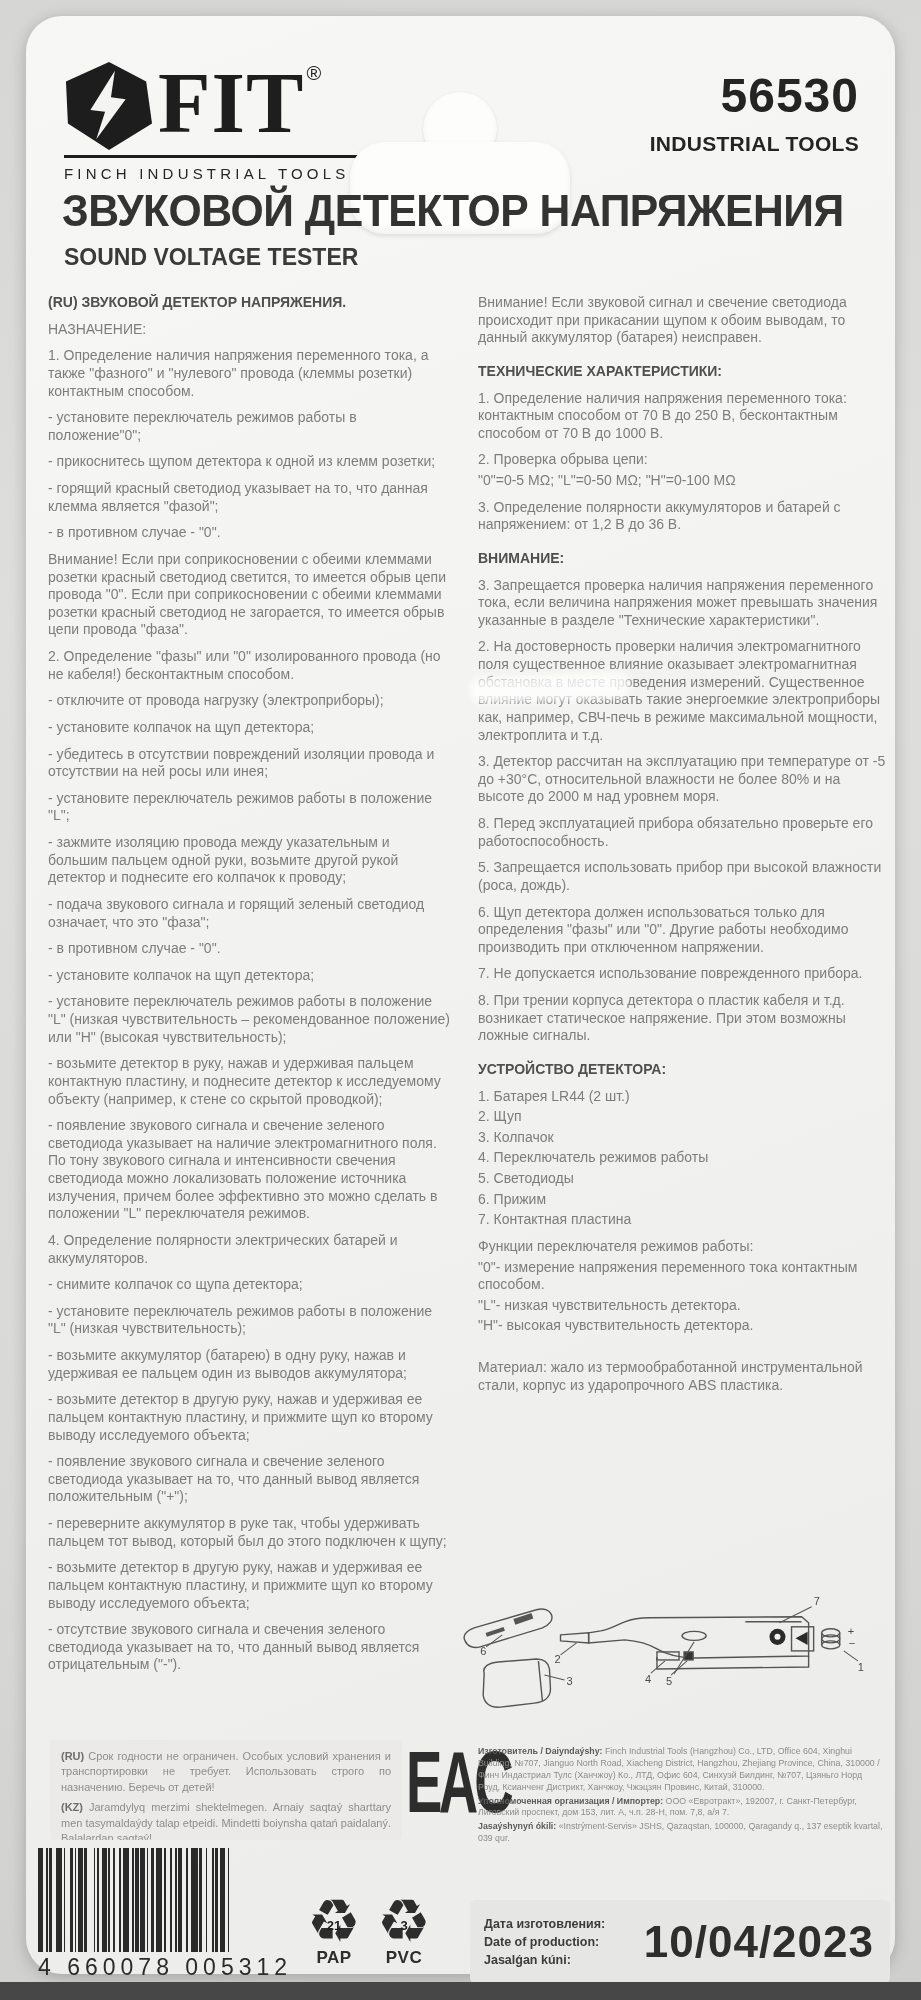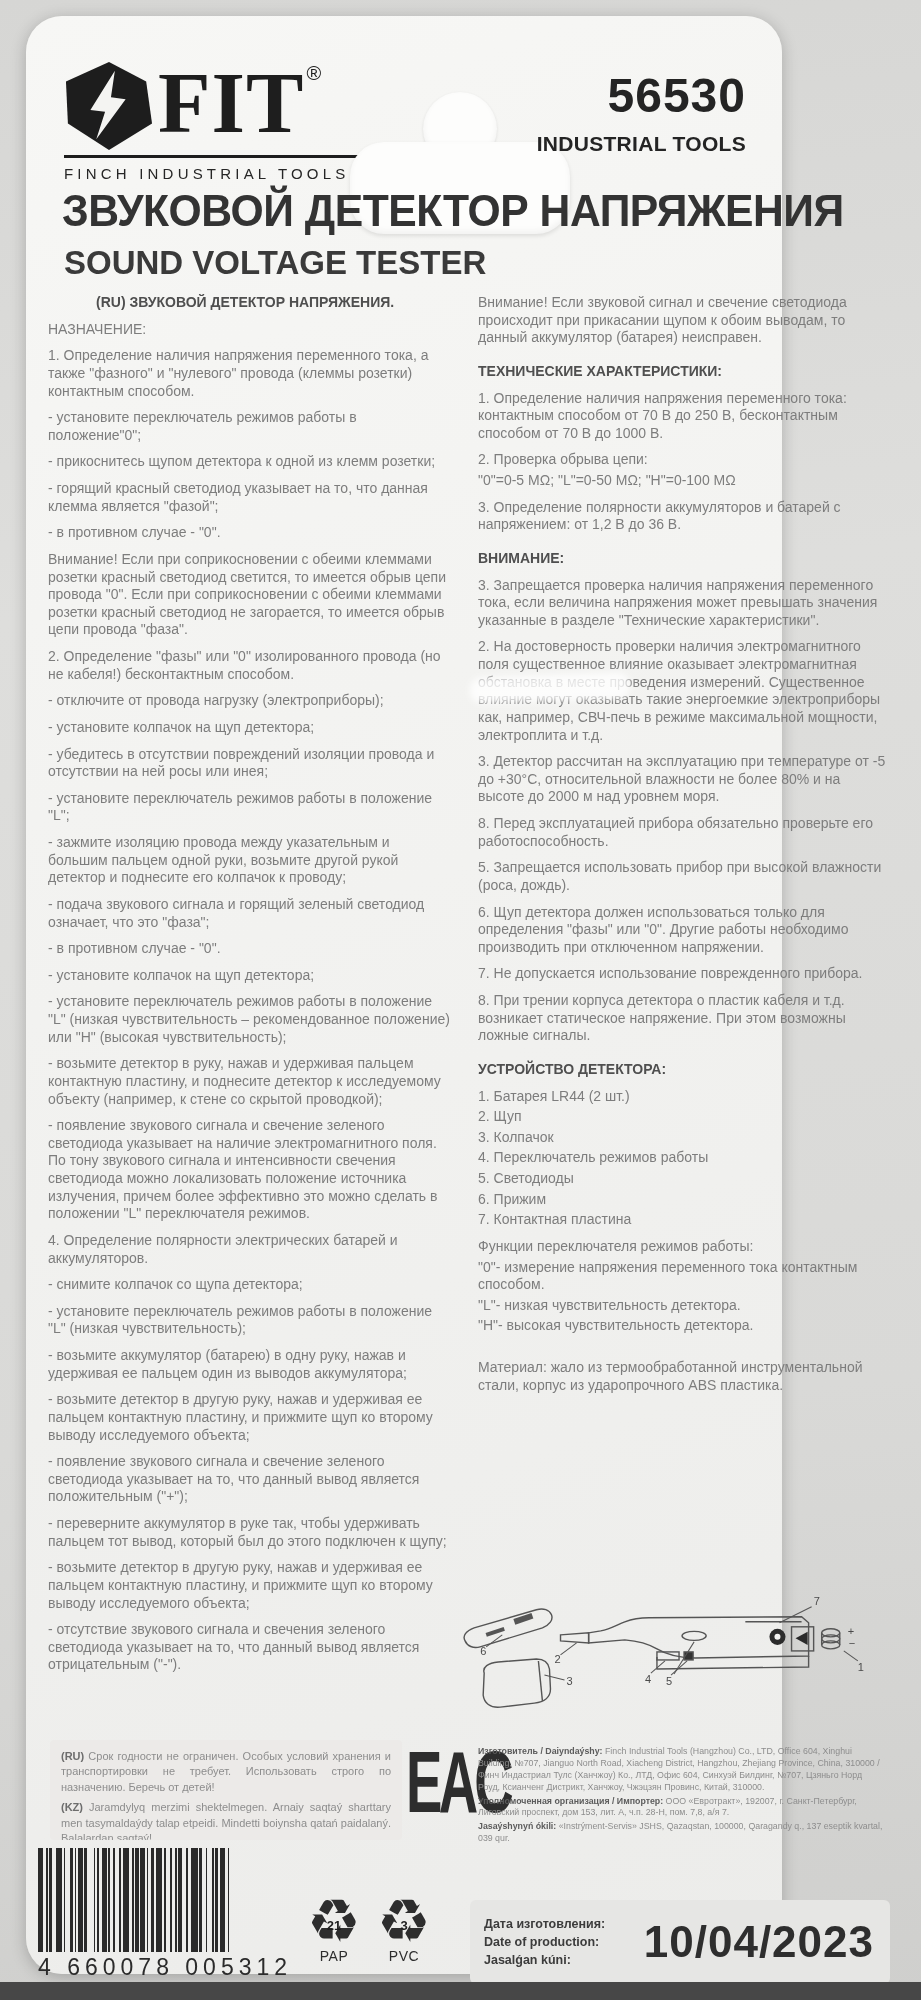--- a/index.html
+++ b/index.html
@@ -4,48 +4,48 @@
 <style>
   html,body{margin:0;padding:0;}
   body{
     width:921px;height:2000px;position:relative;overflow:hidden;
     background:linear-gradient(175deg,#d6d6d4 0%,#dededc 30%,#d9d9d7 70%,#cfcfcd 100%);
     font-family:"Liberation Sans","DejaVu Sans",sans-serif;
     -webkit-font-smoothing:antialiased;
   }
   .bottom-band{position:absolute;left:0;top:1982px;width:921px;height:18px;background:#474747;}
   .card{
-    position:absolute;left:26px;top:16px;width:756px;height:1958px;
+    position:absolute;left:26px;top:16px;width:869px;height:1958px;
     background:linear-gradient(160deg,#f7f7f5 0%,#f2f2f0 45%,#ececea 100%);
     border-radius:36px;box-shadow:0 3px 16px rgba(0,0,0,.22);
   }
   
   .logo{position:absolute;left:38px;top:44px;width:300px;}
   .logo-row{display:flex;align-items:flex-start;}
   .logo-icon{width:90px;height:92px;flex:0 0 auto;}
   .brand{font-family:"Liberation Serif","DejaVu Serif",serif;font-weight:700;font-size:86px;line-height:86px;color:#1e1e1e;letter-spacing:1px;margin-left:4px;}
   .reg{font-size:20px;font-weight:400;color:#1e1e1e;margin-top:2px;margin-left:2px;}
   .logo-rule{height:3px;background:#1d1d1d;width:296px;margin-top:3px;}
   .tagline{font-size:15px;letter-spacing:4.2px;color:#262626;font-weight:500;margin-top:7px;white-space:nowrap;}
   .hole-circle{position:absolute;left:397px;top:76px;width:74px;height:74px;border-radius:50%;background:#fdfdfc;box-shadow:inset 0 -3px 6px rgba(0,0,0,.05),0 1px 3px rgba(0,0,0,.10);}
   .hole-rect{position:absolute;left:324px;top:126px;width:220px;height:92px;border-radius:34px;background:#fdfdfc;box-shadow:inset 0 -3px 6px rgba(0,0,0,.05),0 2px 4px rgba(0,0,0,.10);}
   .sku{position:absolute;right:36px;top:52px;font-size:48px;font-weight:700;color:#242424;letter-spacing:1px;}
   .brand-line{position:absolute;right:36px;top:116px;font-size:21px;font-weight:700;color:#242424;letter-spacing:.3px;}
   
   .title-ru{position:absolute;left:36px;top:170px;width:820px;font-size:44px;font-weight:900;color:#333;letter-spacing:-.5px;white-space:nowrap;transform:scaleX(.97);transform-origin:left;}
-  .title-en{position:absolute;left:38px;top:228px;font-size:33px;font-weight:700;color:#3a3a3a;letter-spacing:0;}
+  .title-en{position:absolute;left:38px;top:228px;font-size:23px;font-weight:700;color:#3a3a3a;letter-spacing:0;}
   
   .cols{position:absolute;left:22px;top:278px;width:838px;display:flex;gap:26px;}
   .col{font-size:14px;line-height:1.26;color:#7d7d7d;overflow:hidden;}
   .col-left{width:404px;height:1448px;}
   .col-right{width:408px;height:1292px;}
   .col p{margin:0 0 9px;}
   .col p.l{margin:0 0 3px;}
   .col p.h{margin:16px 0 9px;font-weight:700;color:#4f4f4f;}
-  .col p.h:first-child{margin-top:0;margin-left:48px;}
+  .col p.h:first-child{margin-top:0;}
   .col p.g{margin-top:24px;}
   .scuff{position:absolute;left:444px;top:659px;width:160px;height:26px;background:rgba(255,255,255,.8);border-radius:12px;filter:blur(3px);transform:rotate(-2deg);}
   
   .diagram{position:absolute;left:418px;top:1578px;width:452px;height:152px;}
   .diagram svg{width:100%;height:100%;}
   .diagram text{font-family:"Liberation Sans",sans-serif;font-size:11px;fill:#4a4a4a;}
   
   .notice-box{position:absolute;left:24px;top:1724px;width:352px;height:100px;background:#eceae8;border-radius:4px;padding:9px 11px;box-sizing:border-box;font-size:11px;line-height:1.4;color:#8d8d8d;text-align:justify;overflow:hidden;}
   .notice-box p{margin:0 0 5px;}
   .notice-box b{color:#6d6d6d;font-weight:700;}
@@ -62,21 +62,21 @@
   .bars{display:flex;align-items:stretch;height:104px;}
   .bars .bar{background:#2a2a2a;}
   .bars .space{background:transparent;}
   .bc-digits{font-size:23px;color:#2b2b2b;letter-spacing:5px;margin-top:2px;white-space:nowrap;}
   
   .recycling{position:absolute;left:274px;top:1872px;display:flex;gap:2px;}
   .rec-item{position:relative;width:68px;text-align:center;color:#2d2d2d;}
   .rec-glyph{font-family:"DejaVu Sans",sans-serif;font-size:60px;line-height:66px;display:block;}
   .rec-glyph::before{content:"\267B";}
   .rec-num{position:absolute;left:0;right:0;top:30px;font-size:13px;font-weight:700;color:#1e1e1e;}
-  .rec-label{font-size:14px;font-weight:400;color:#2d2d2d;margin-top:-6px;letter-spacing:.5px;}
+  .rec-label{font-size:17px;font-weight:700;color:#2d2d2d;margin-top:-6px;letter-spacing:.5px;}
 </style>
 </head>
 <body>
 
 <div class="card">
 
   <div class="logo">
     <div class="logo-row">
       <svg class="logo-icon" viewBox="0 0 92 92">
         <polygon points="46,1 84,21 90,64 46,91 4,64 2,21" fill="#1d1d1d"></polygon>

